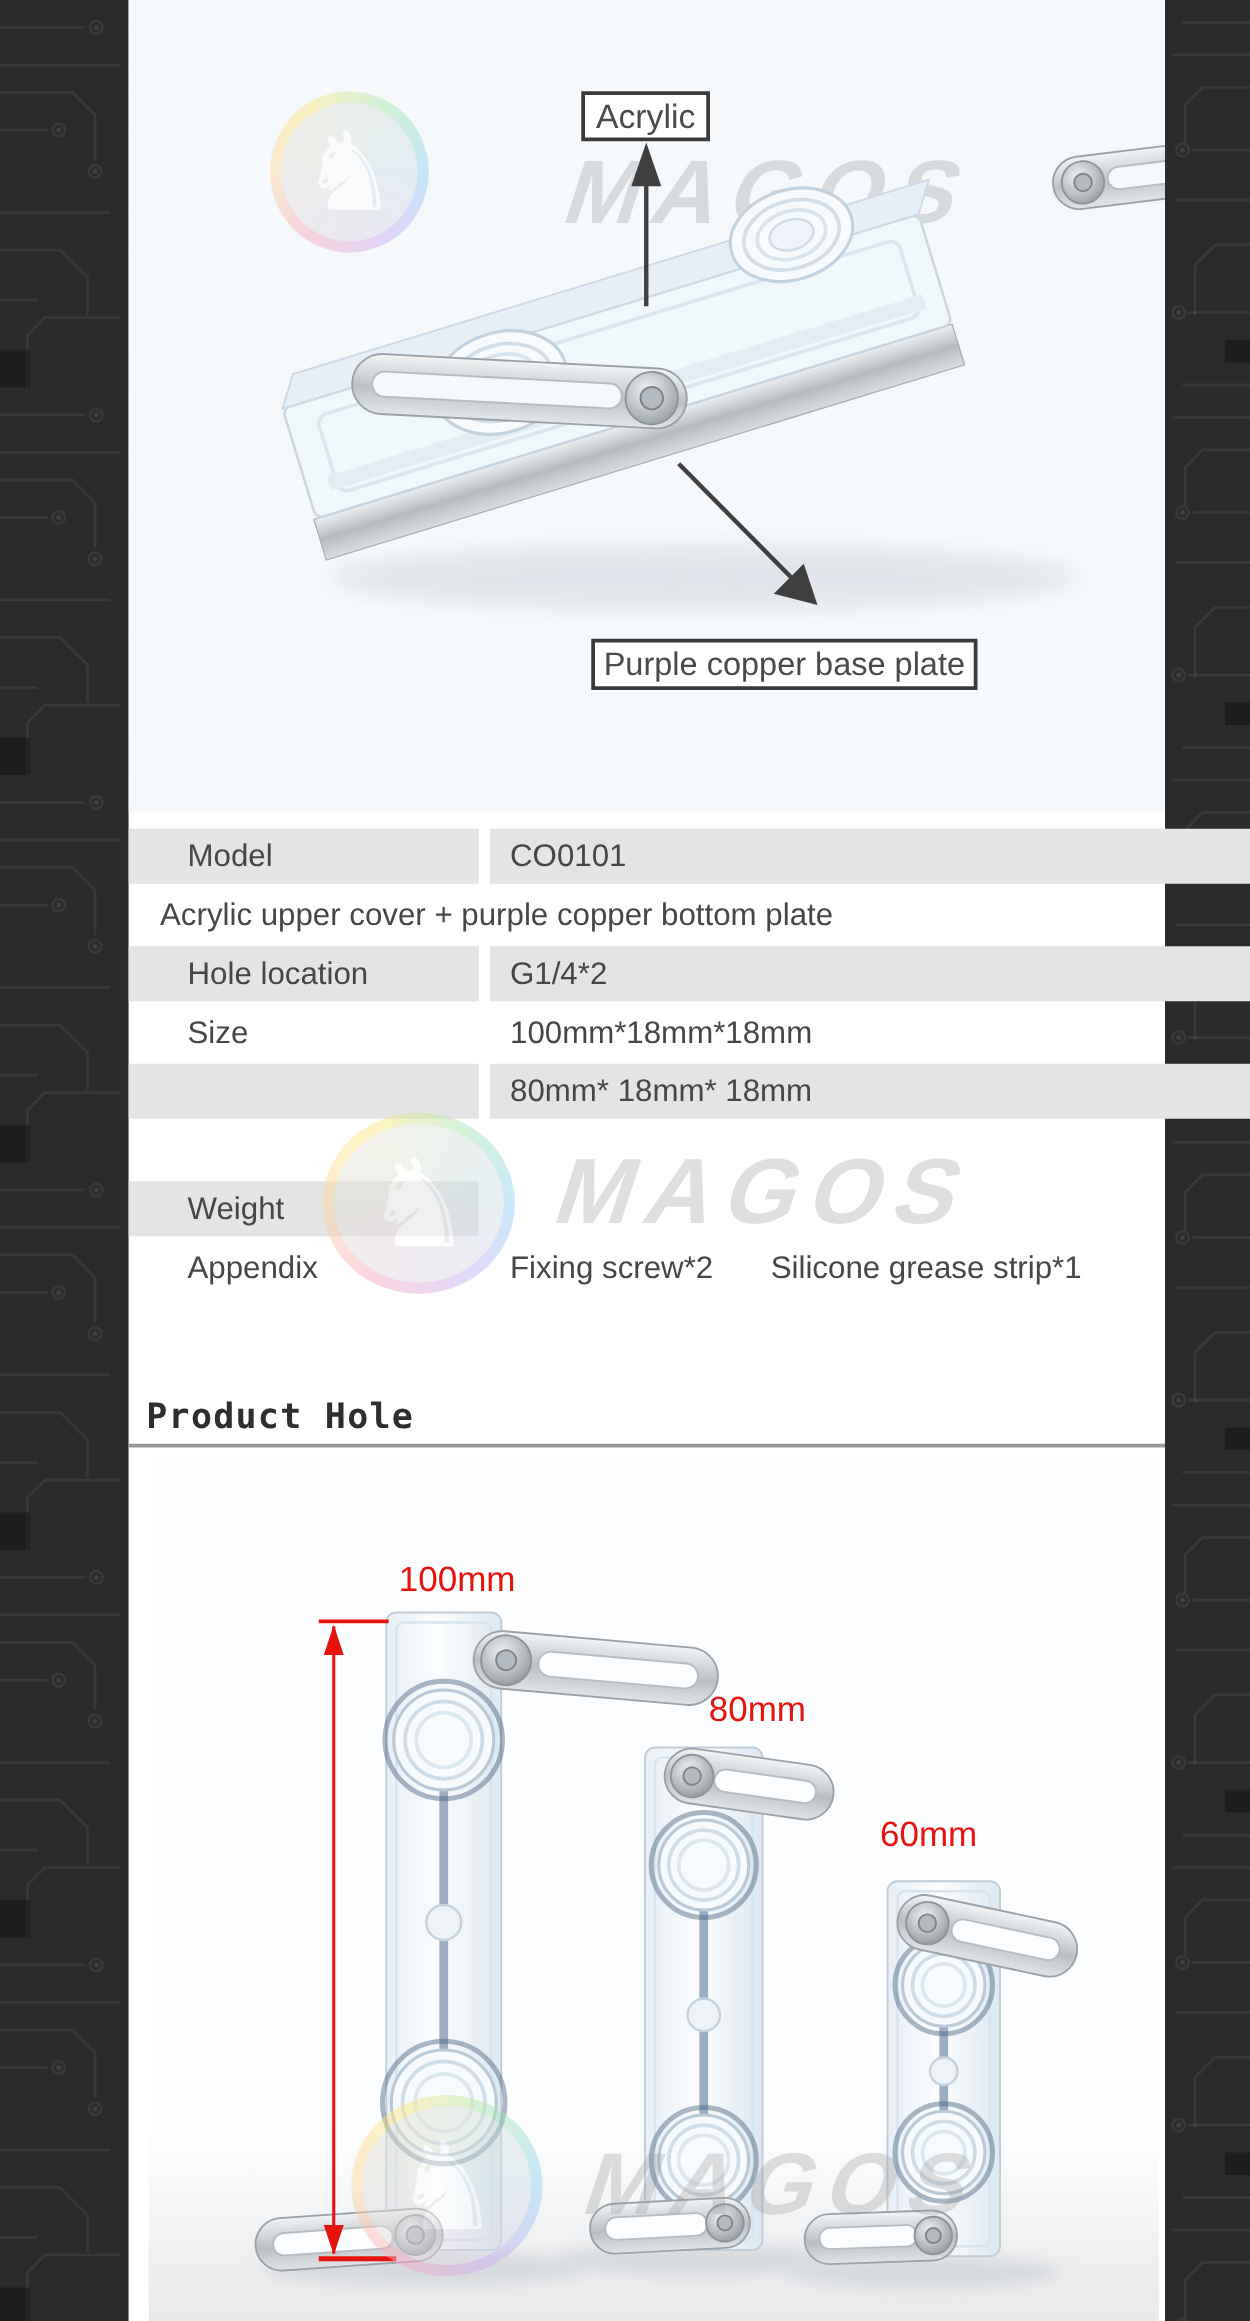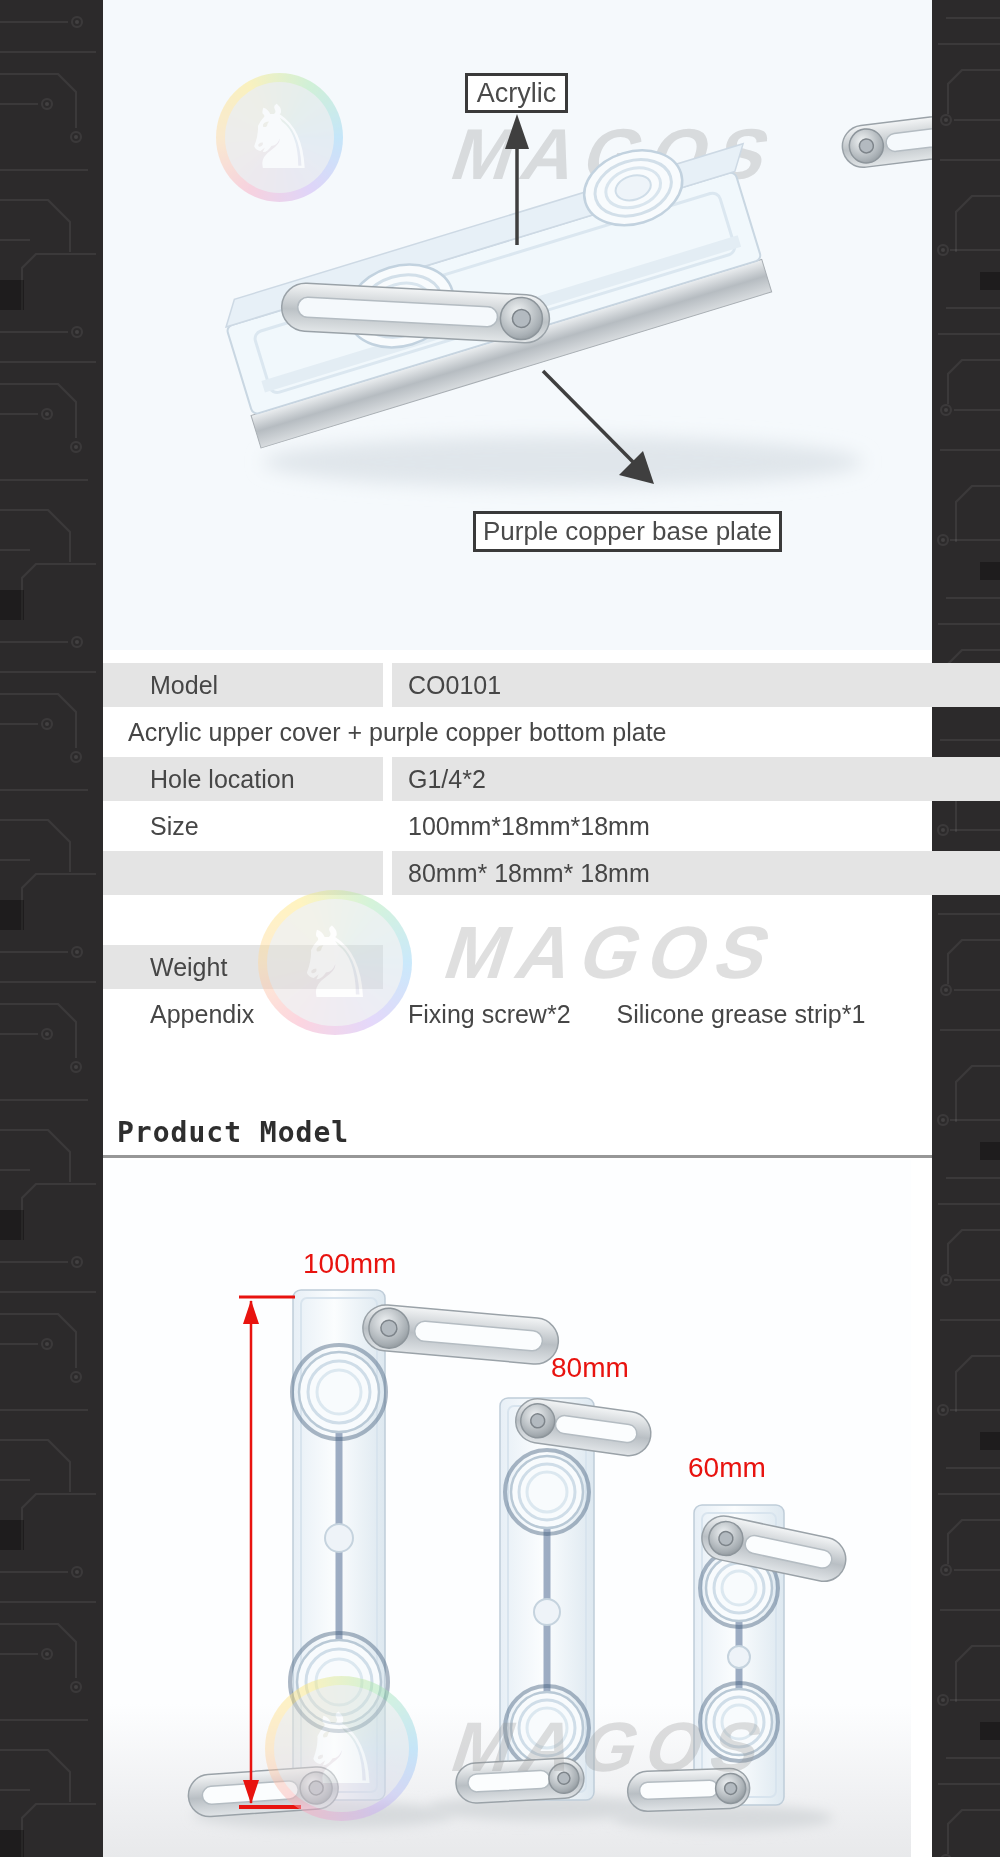--- a/index.html
+++ b/index.html
@@ -6,21 +6,21 @@
   .page{position:relative;width:1000px;height:1857px;overflow:hidden;background:#fff;
         font-family:"Liberation Sans",sans-serif;}
   
   .side{position:absolute;top:0;height:1857px;background-color:#2c2a2b;}
   .side-left{left:0;width:103px;}
   .side-right{left:932px;width:68px;}
   .side svg{display:block;}
   
   .content{position:absolute;left:103px;top:0;width:829px;height:1857px;background:#ffffff;}
   .photo-top{position:absolute;left:0;top:0;width:829px;height:650px;background:#f5f9fc;overflow:hidden;}
-  .photo-bottom{position:absolute;left:0;top:1160px;width:808px;height:697px;overflow:hidden;
+  .photo-bottom{position:absolute;left:16px;top:1160px;width:808px;height:697px;overflow:hidden;
         background:linear-gradient(180deg,#fdfeff 0%,#fdfeff 78%,#eff0f2 92%,#e8e9eb 100%);}
   .abs{position:absolute;left:0;top:0;}
   
   .label-box{position:absolute;background:rgba(255,255,255,0.96);border:3px solid #3a3a3a;color:#4a4a4a;
         display:flex;align-items:center;justify-content:center;box-sizing:border-box;white-space:nowrap;}
   
   .spec-table{position:absolute;left:0;top:663px;width:923px;}
   .srow{display:flex;height:44px;margin-bottom:3px;}
   .cell-label{width:280px;padding-left:47px;box-sizing:border-box;font-size:25px;color:#464646;line-height:44px;}
   .cell-value{flex:1;margin-left:9px;padding-left:16px;font-size:25px;color:#464646;line-height:44px;
@@ -236,21 +236,21 @@
 
     <div class="wm">
       <div class="wm-ring" style="left:155px;top:890px;width:154px;height:145px;">
         <div class="wm-ring-inner">
           <span class="wm-horse" style="font-size:98px;">♞</span>
         </div>
       </div>
       <div class="wm-text" style="left:345px;top:916px;font-size:74px;">MAGOS</div>
     </div>
 
-    <h2 class="section-title">Product Model</h2>
+    <h2 class="section-title">Product Hole</h2>
     <div class="rule"></div>
 
     <section class="photo-bottom">
       <svg class="abs" width="829" height="697" viewBox="0 0 829 697">
         <defs>
           <linearGradient id="bAcr" x1="0" y1="0" x2="1" y2="0">
             <stop offset="0" stop-color="#e7eff6"></stop>
               <stop offset="0.45" stop-color="#fbfdfe"></stop>
             <stop offset="1" stop-color="#dde8f0"></stop>
           </linearGradient>

